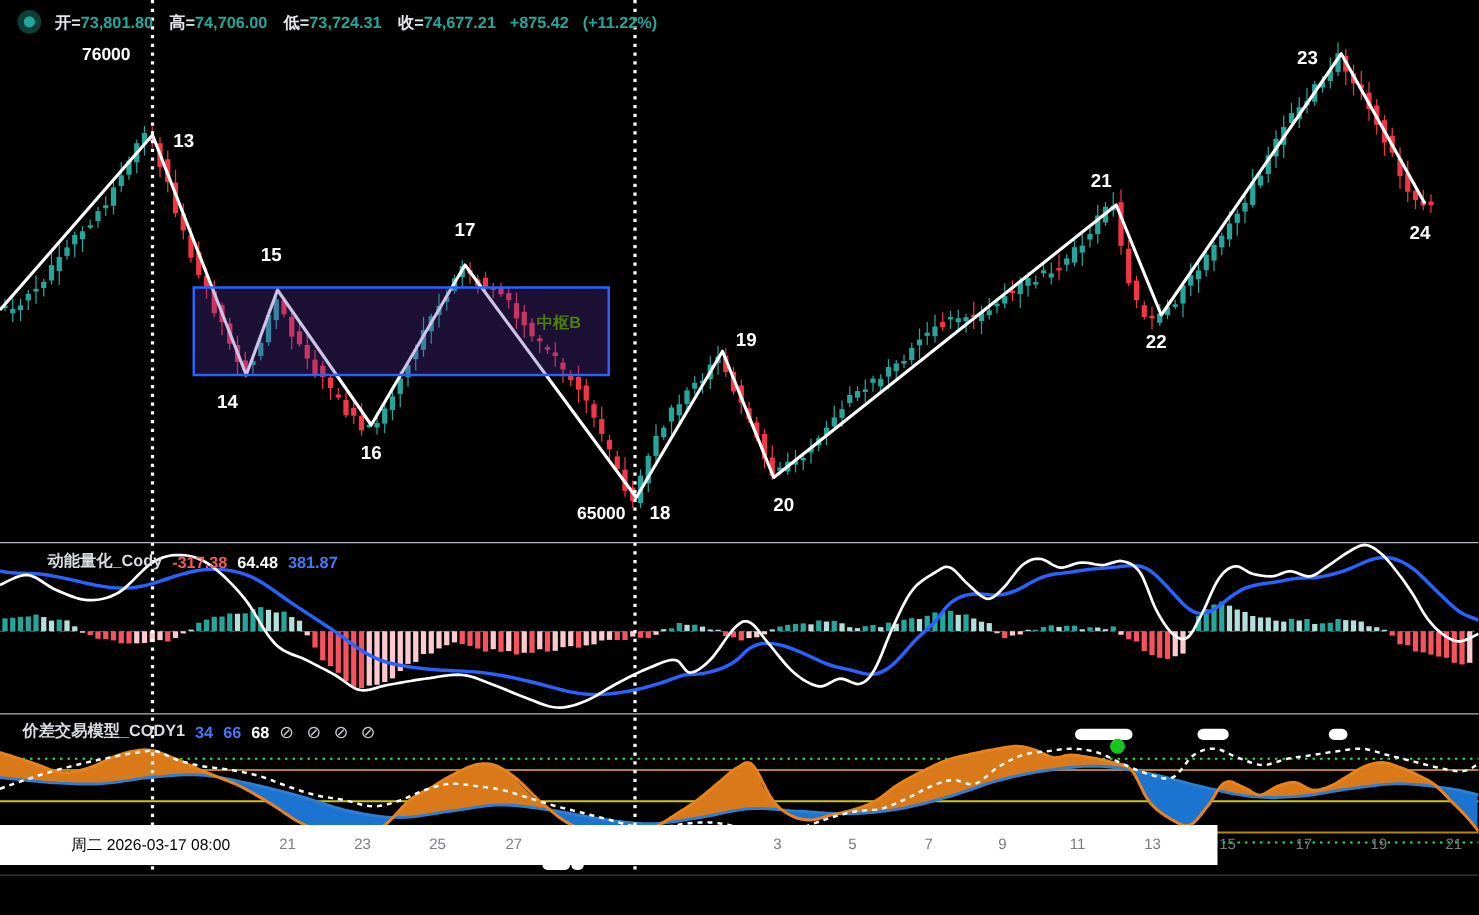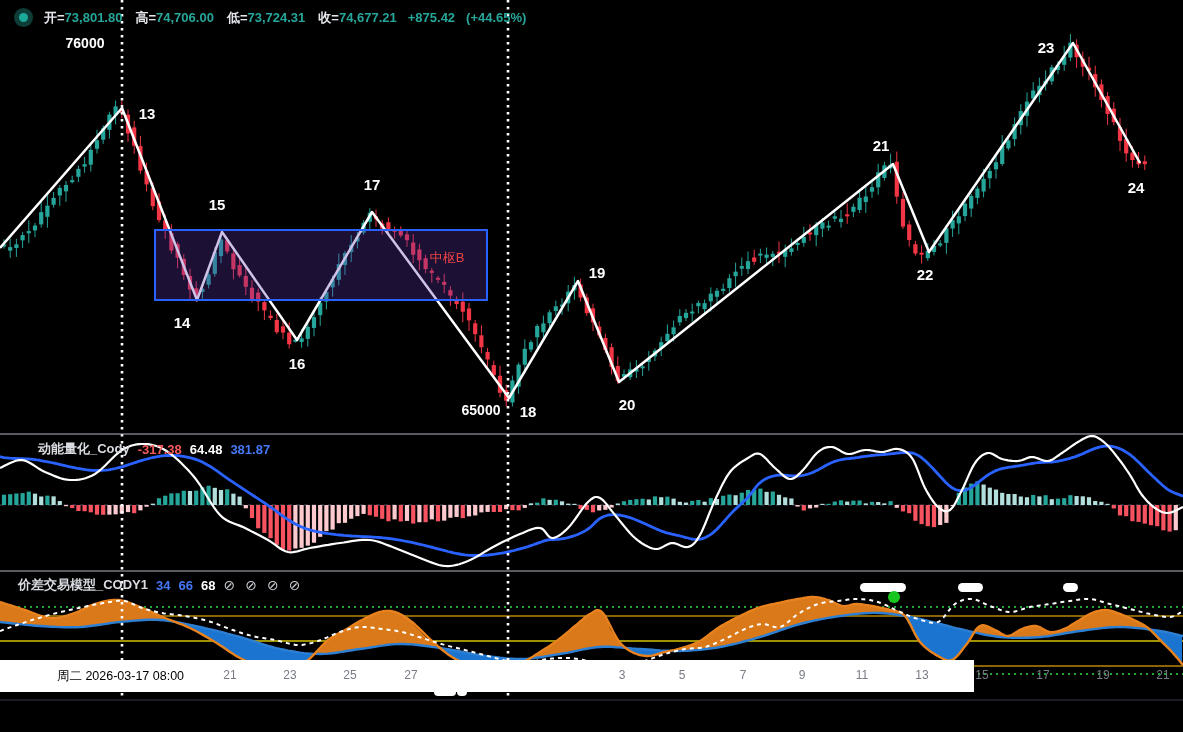--- a/index.html
+++ b/index.html
@@ -12,21 +12,21 @@
   .legend-row .lab{color:#e4e6eb;margin-left:2px;}
   .series-icon{width:19px;height:19px;border-radius:50%;background:#0e3d38;position:relative;margin-right:2px;}
   .series-icon::after{content:"";position:absolute;left:5px;top:5px;width:9px;height:9px;border-radius:50%;background:#1ca99a;}
   .ind-row{position:absolute;display:flex;align-items:center;gap:8px;font-size:13px;color:#d8dbe0;
            font-weight:bold;z-index:30;}
   .ind-row .t{color:#d8dbe0;}
   .flag{color:#c7cbd1;font-weight:normal;font-size:14px;letter-spacing:2px;}
   .overlay-label{position:absolute;transform:translate(-50%,-50%);color:#fff;font-weight:bold;
                  font-size:15px;z-index:25;white-space:nowrap;}
   .price-label{font-size:14px;}
-  .cbox-label{position:absolute;transform:translate(-50%,-50%);color:#ef4444;font-weight:normal;font-size:13px;z-index:26;}
+  .cbox-label{position:absolute;transform:translate(-50%,-50%);color:#4d7c0f;font-weight:bold;font-size:13px;z-index:26;}
   .time-axis{position:absolute;left:0;top:660px;width:974px;height:32px;background:#ffffff;z-index:28;}
   .tick{position:absolute;top:8px;transform:translateX(-50%);color:#787b86;font-size:12px;}
   .date-box{position:absolute;top:5px;height:23px;background:#fff;color:#000;font-size:12.5px;
             display:flex;align-items:center;justify-content:center;border-radius:2px;white-space:nowrap;z-index:29;}
   .watermark{position:absolute;left:28px;top:666px;display:flex;align-items:center;gap:9px;z-index:27;opacity:.92;}
   .watermark .brand{color:#ececec;font-size:21px;font-weight:bold;letter-spacing:.2px;}
 </style>
 </head>
 <body>
 
@@ -646,21 +646,21 @@
       </g>
     </svg>
 
   <div class="legend-row">
     <span class="series-icon"></span>
     <span><span class="lab">开=</span><span class="val">73,801.80</span></span>
     <span><span class="lab">高=</span><span class="val">74,706.00</span></span>
     <span><span class="lab">低=</span><span class="val">73,724.31</span></span>
     <span><span class="lab">收=</span><span class="val">74,677.21</span></span>
     <span class="val">+875.42</span>
-    <span class="val">(+44.65%)</span>
+    <span class="val">(+11.22%)</span>
   </div>
 
   <div class="ind-row" style="left:18px;top:440px;margin-left:20px;">
     <span class="t">动能量化_Cody</span>
     <span style="color:#f55a5a">-317.38</span>
     <span style="color:#ffffff">64.48</span>
     <span style="color:#4577f6">381.87</span>
   </div>
 
   <div class="ind-row" style="left:18px;top:576px;">

